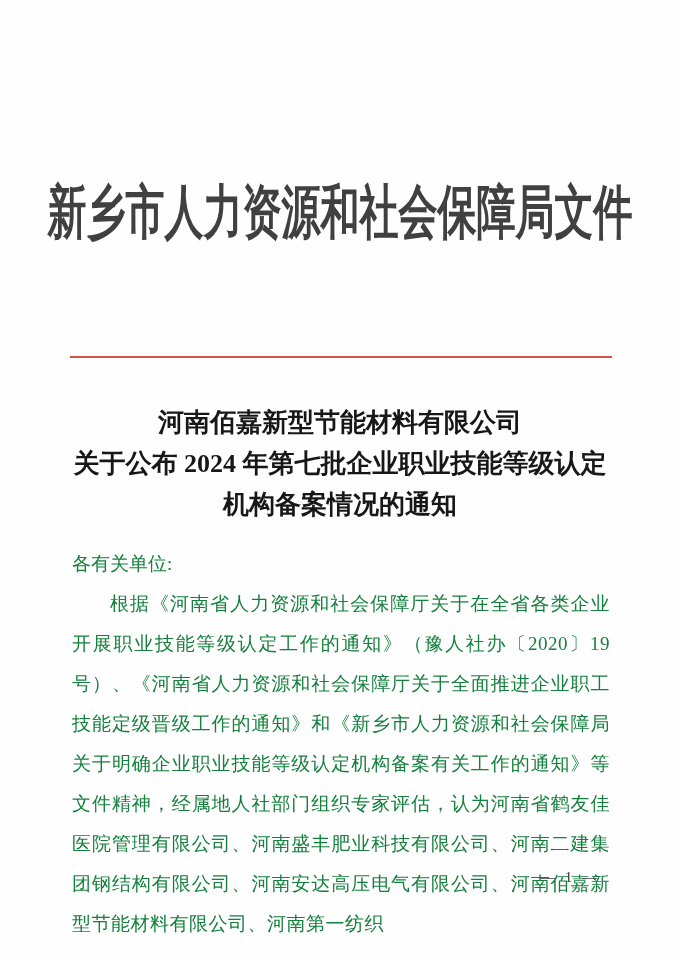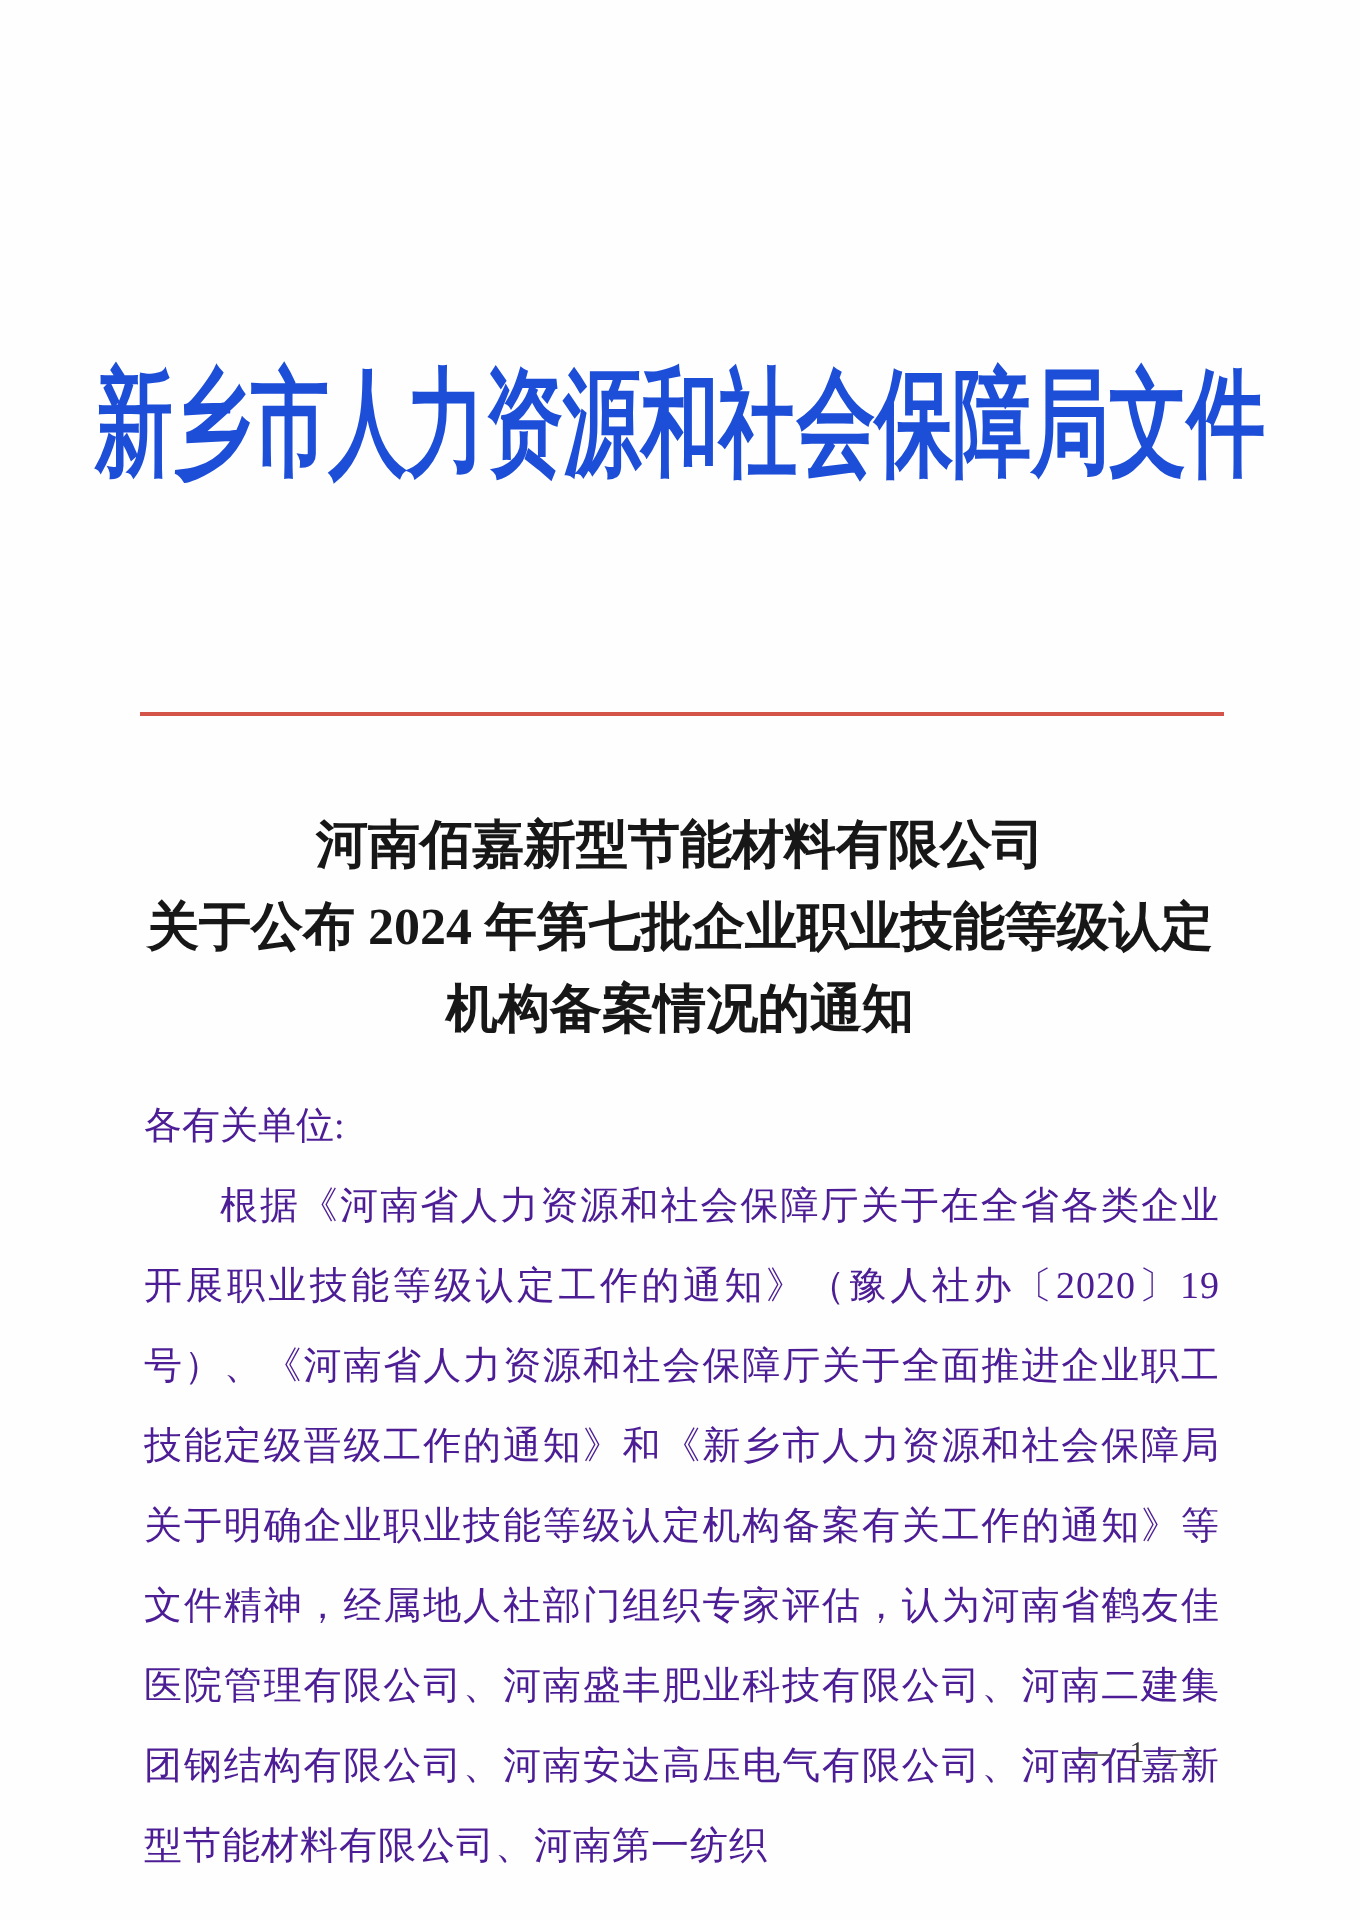--- a/index.html
+++ b/index.html
@@ -18,21 +18,21 @@
   }
   .red-header {
     position: absolute;
     top: 172px;
     left: 0;
     right: 0;
     height: 80px;
     display: flex;
     align-items: center;
     justify-content: center;
-    color: #1d4ed8;
+    color: #404040;
     font-weight: bold;
     font-size: 39px;
     white-space: nowrap;
   }
   .red-header .stretch {
     display: inline-block;
     transform: scaleY(1.5);
     transform-origin: center;
     letter-spacing: 0px;
   }
@@ -65,21 +65,21 @@
     line-height: 41px;
     color: #171717;
   }
   .doc-body {
     position: absolute;
     top: 544px;
     left: 72px;
     right: 70px;
     font-size: 19px;
     line-height: 40px;
-    color: #4c1d95;
+    color: #15803d;
   }
   .salutation {
     text-align: left;
   }
   .body-paragraph {
     margin: 0;
     text-indent: 2em;
     text-align: justify;
     letter-spacing: 0.5px;
   }

